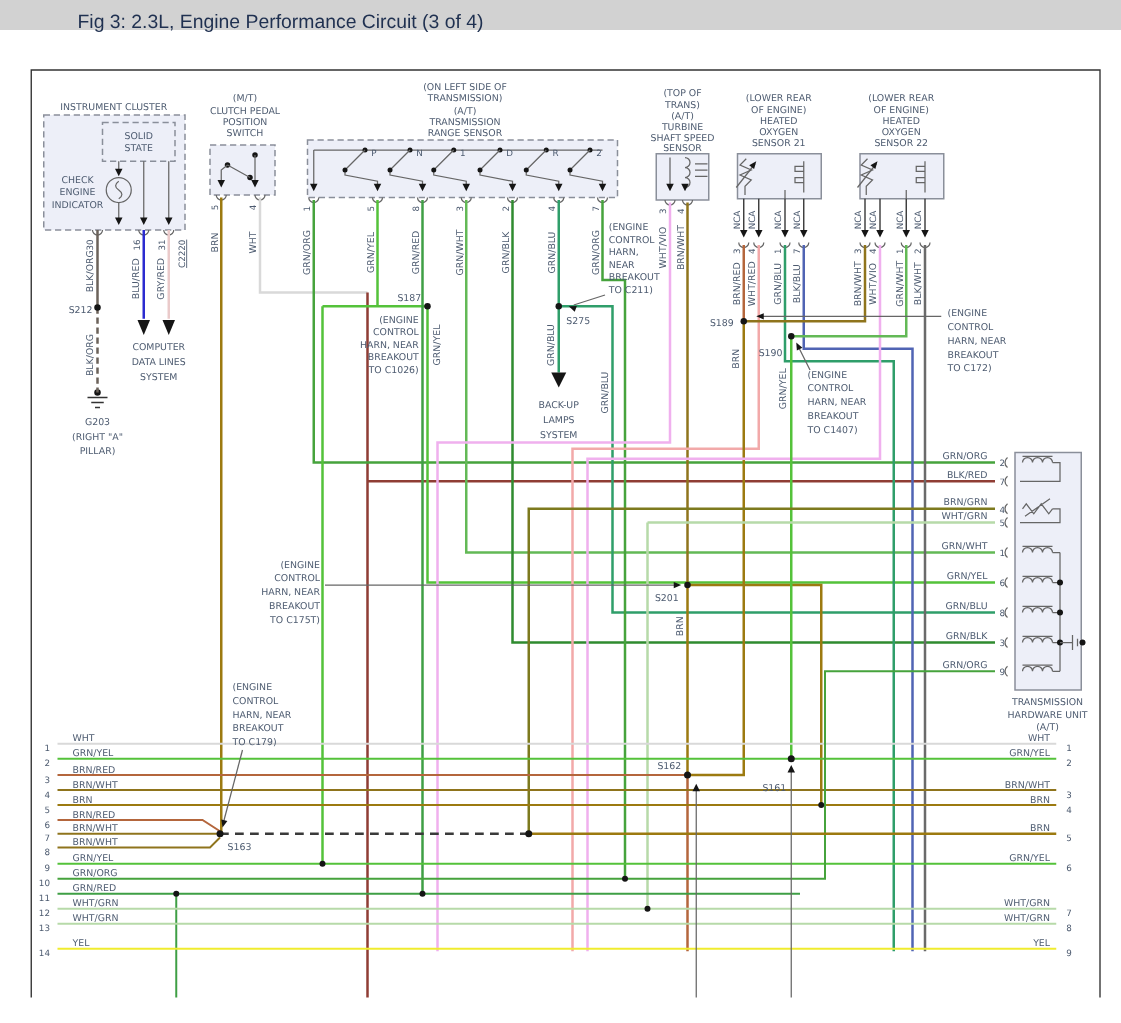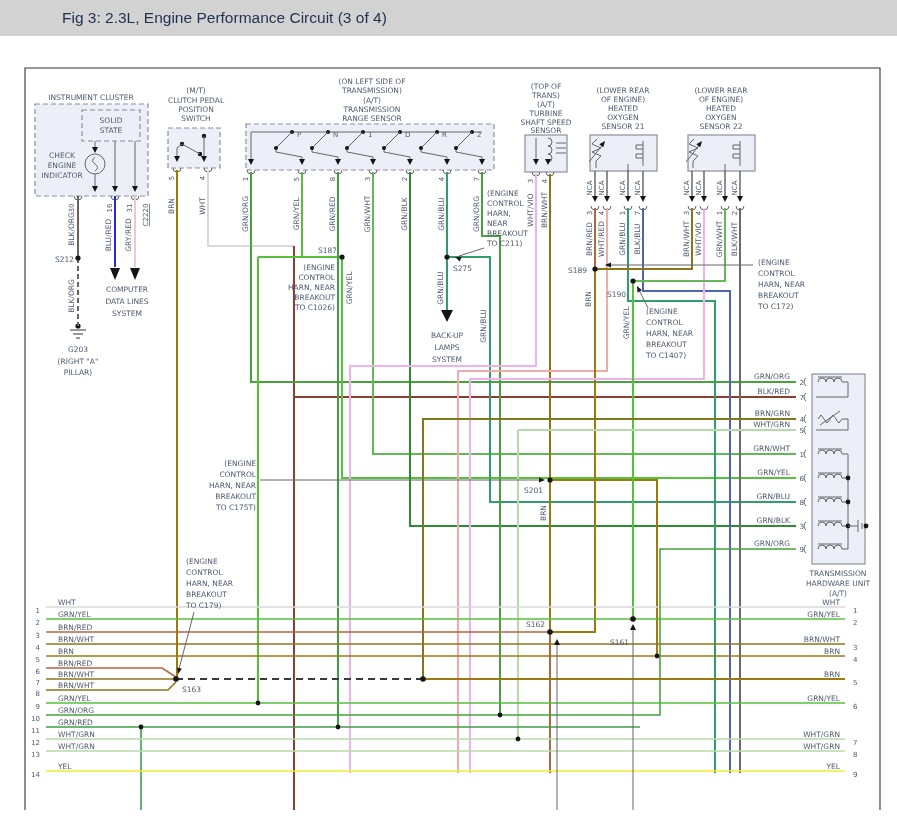--- a/index.html
+++ b/index.html
@@ -1,16 +1,16 @@
 <!DOCTYPE html>
 <html><head>
 <meta charset="utf-8">
 <style>
   html,body{margin:0;padding:0;background:#fff;width:897px}
-  .titlebar{width:897px;height:36px;background:#d2d2d2;box-sizing:border-box;padding:9px 0 0 62px;
+  .titlebar{width:897px;height:24px;background:#d2d2d2;box-sizing:border-box;padding:9px 0 0 62px;
     font:15.5px "Liberation Sans",sans-serif;color:#1f3050}
   svg{display:block}
   svg text{font:7.5px "DejaVu Sans",sans-serif;fill:#4d5b70}
   .m{text-anchor:middle}.e{text-anchor:end}.r{text-anchor:middle}
   .p7{font-size:7px}
   .box{fill:#edeff8;stroke:#8a8f9a;stroke-width:1.2}
   .dash{stroke-dasharray:5,3}
   .blk{stroke:#333;stroke-width:1.1;fill:none}
   .thin{stroke:#666;stroke-width:1;fill:none}
   .w{fill:none;stroke-width:2}

